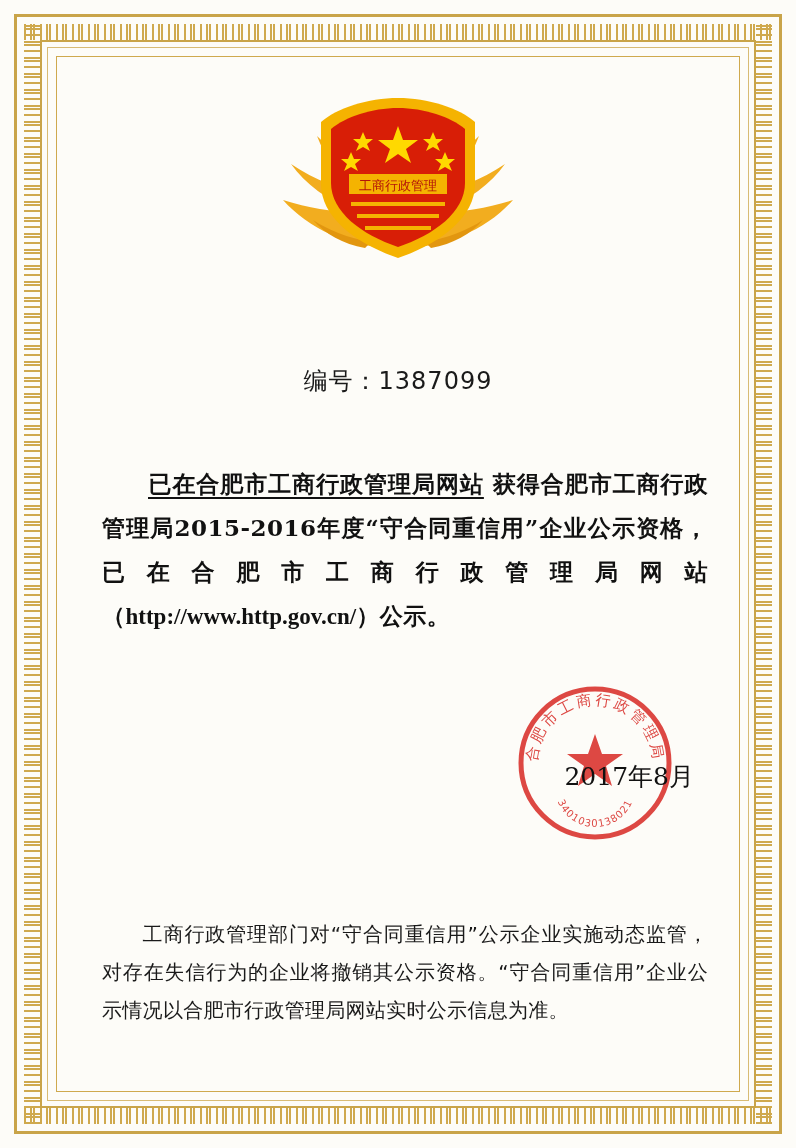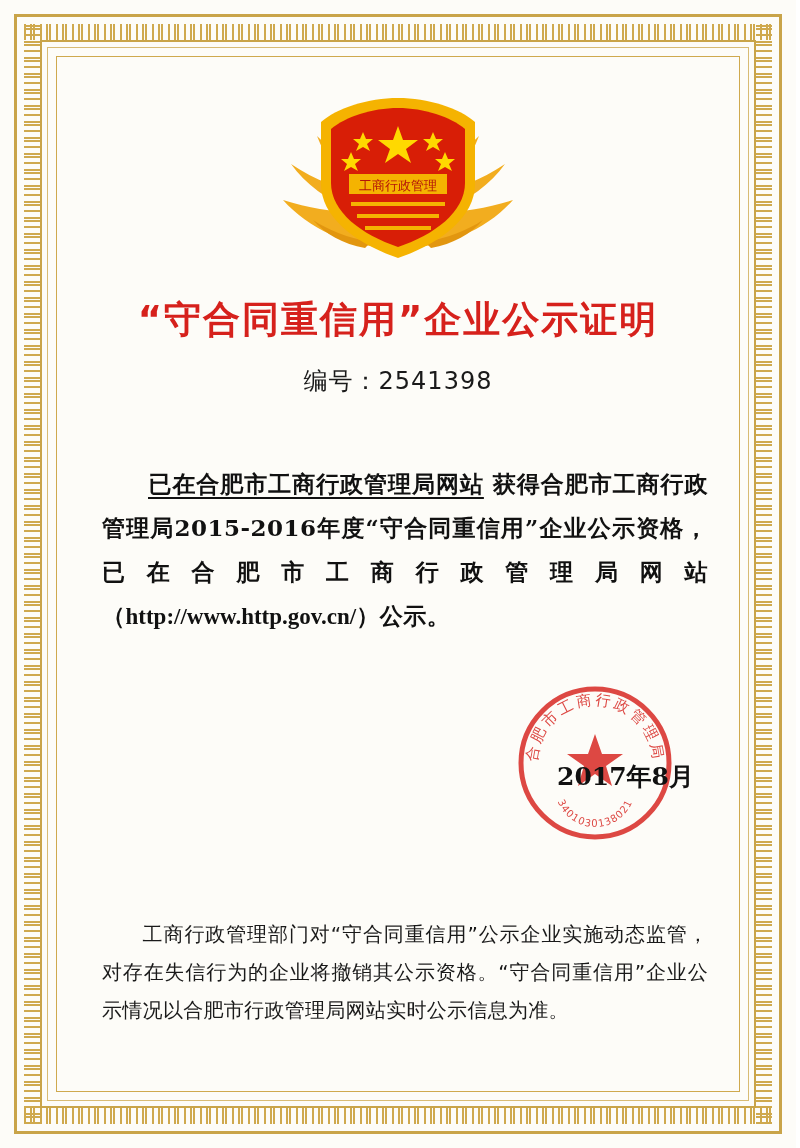--- a/index.html
+++ b/index.html
@@ -141,21 +141,21 @@
     font-family: "Liberation Serif", serif;
     letter-spacing: 0px;
   }
 
   
   .date {
     position: absolute;
     right: 42px;
     top: 700px;
     font-family: "DejaVu Serif", serif;
-    font-weight: bold;
+    font-weight: normal;
     font-size: 25px;
     color: #111111;
   }
   .seal {
     position: absolute;
     right: 56px;
     top: 618px;
     width: 170px;
     height: 170px;
     pointer-events: none;
@@ -222,23 +222,22 @@
         <text x="145" y="102" text-anchor="middle" font-family="DejaVu Sans, sans-serif" font-size="13" fill="#b3140a">工商行政管理</text>
 
         <g stroke="#f5b301" stroke-width="4" fill="none">
           <path d="M98 116 H 192"></path>
           <path d="M104 128 H 186"></path>
           <path d="M112 140 H 178"></path>
         </g>
       </svg>
     </div>
 
-    <div class="title">“守合同重信用”企业公示证明</div>
-
-    <div class="serial">编号：2541398</div>
+
+    <div class="serial">编号：1387099</div>
 
     <div class="body-text">
       <span class="indent"></span><span class="company">已在合肥市工商行政管理局网站</span>&nbsp;<span>获得合肥市工商行政管理局2015-2016年度“守合同重信用”企业公示资格，已在合肥市工商行政管理局网站（</span><span class="url">http://www.http.gov.cn/</span><span>）公示。</span>
     </div>
 
     <div class="seal">
       <svg width="170" height="170" viewBox="0 0 170 170" xmlns="http://www.w3.org/2000/svg">
         <g opacity="0.82">
           <circle cx="85" cy="85" r="74" fill="none" stroke="#d6211c" stroke-width="5"></circle>
           <polygon points="85,56 92,76 113,76 96,88 102,108 85,96 68,108 74,88 57,76 78,76" fill="#d6211c"></polygon>

